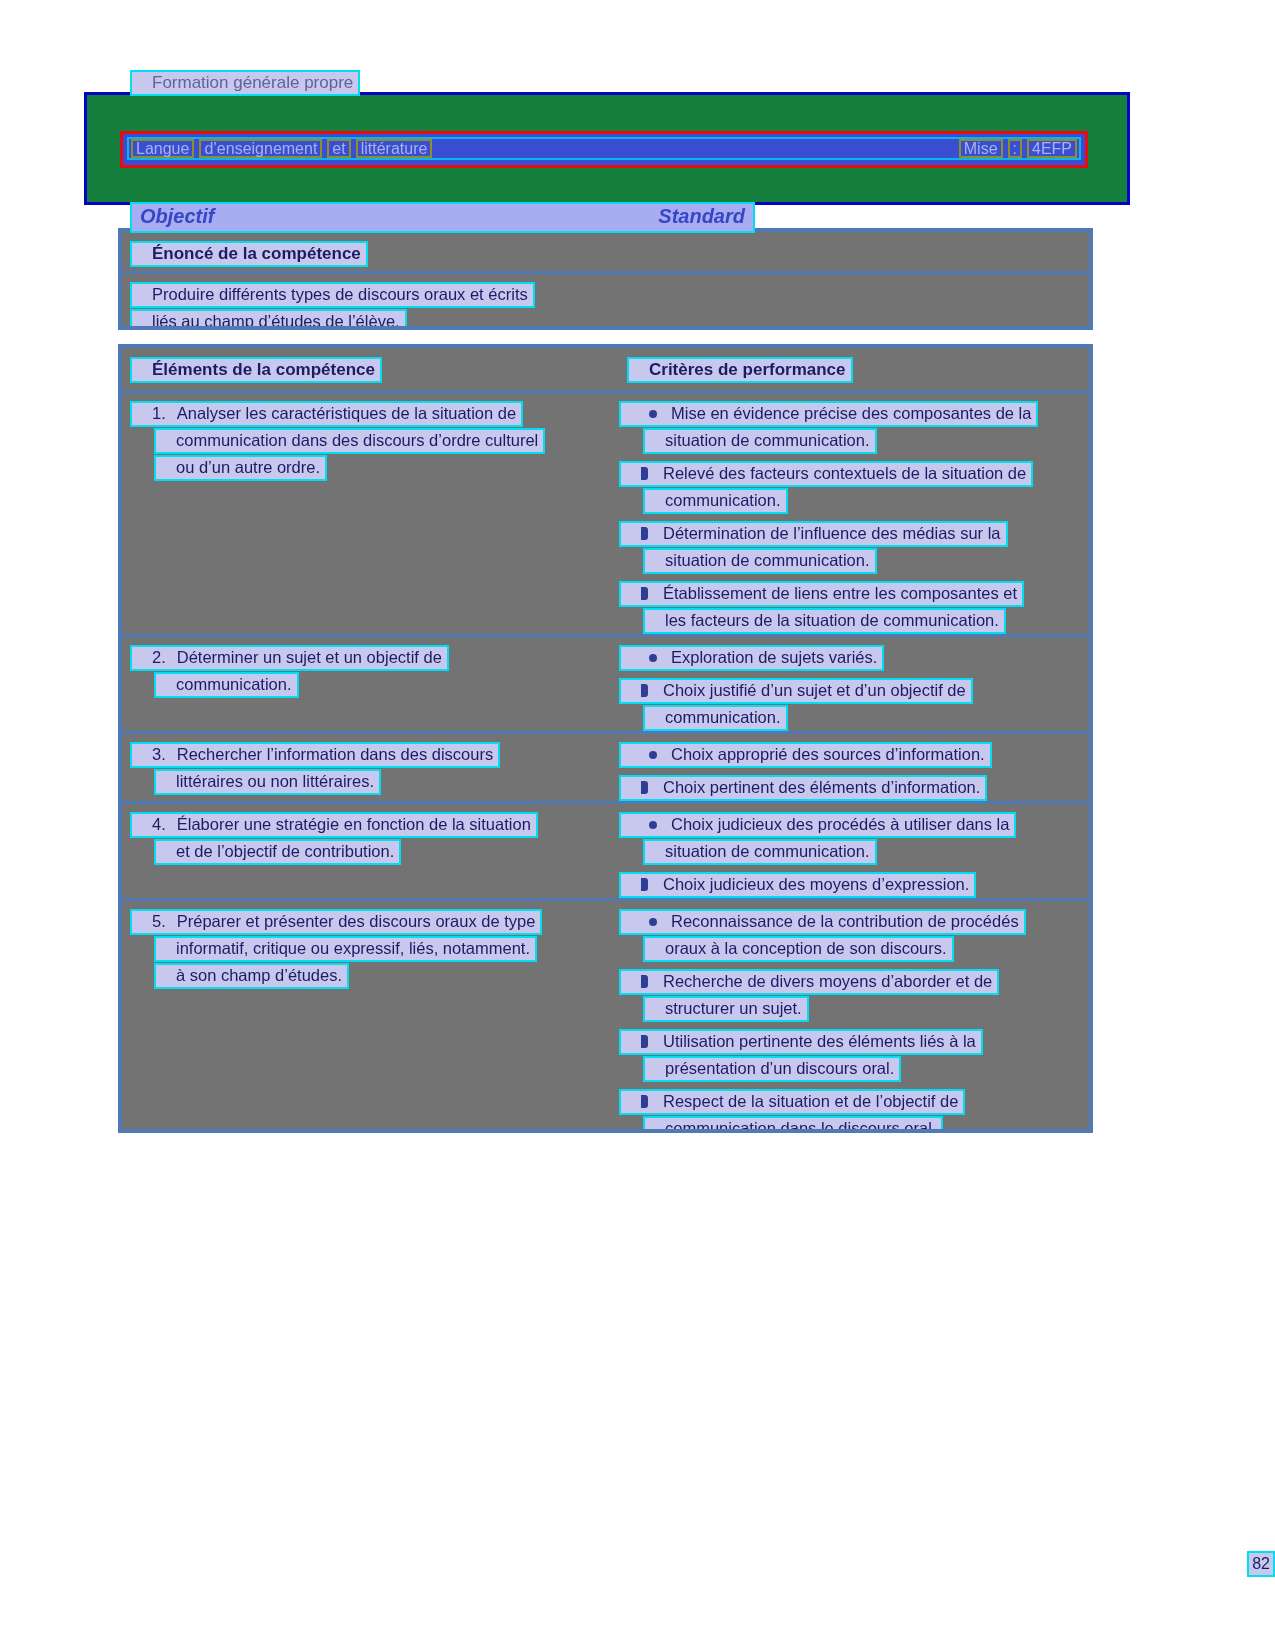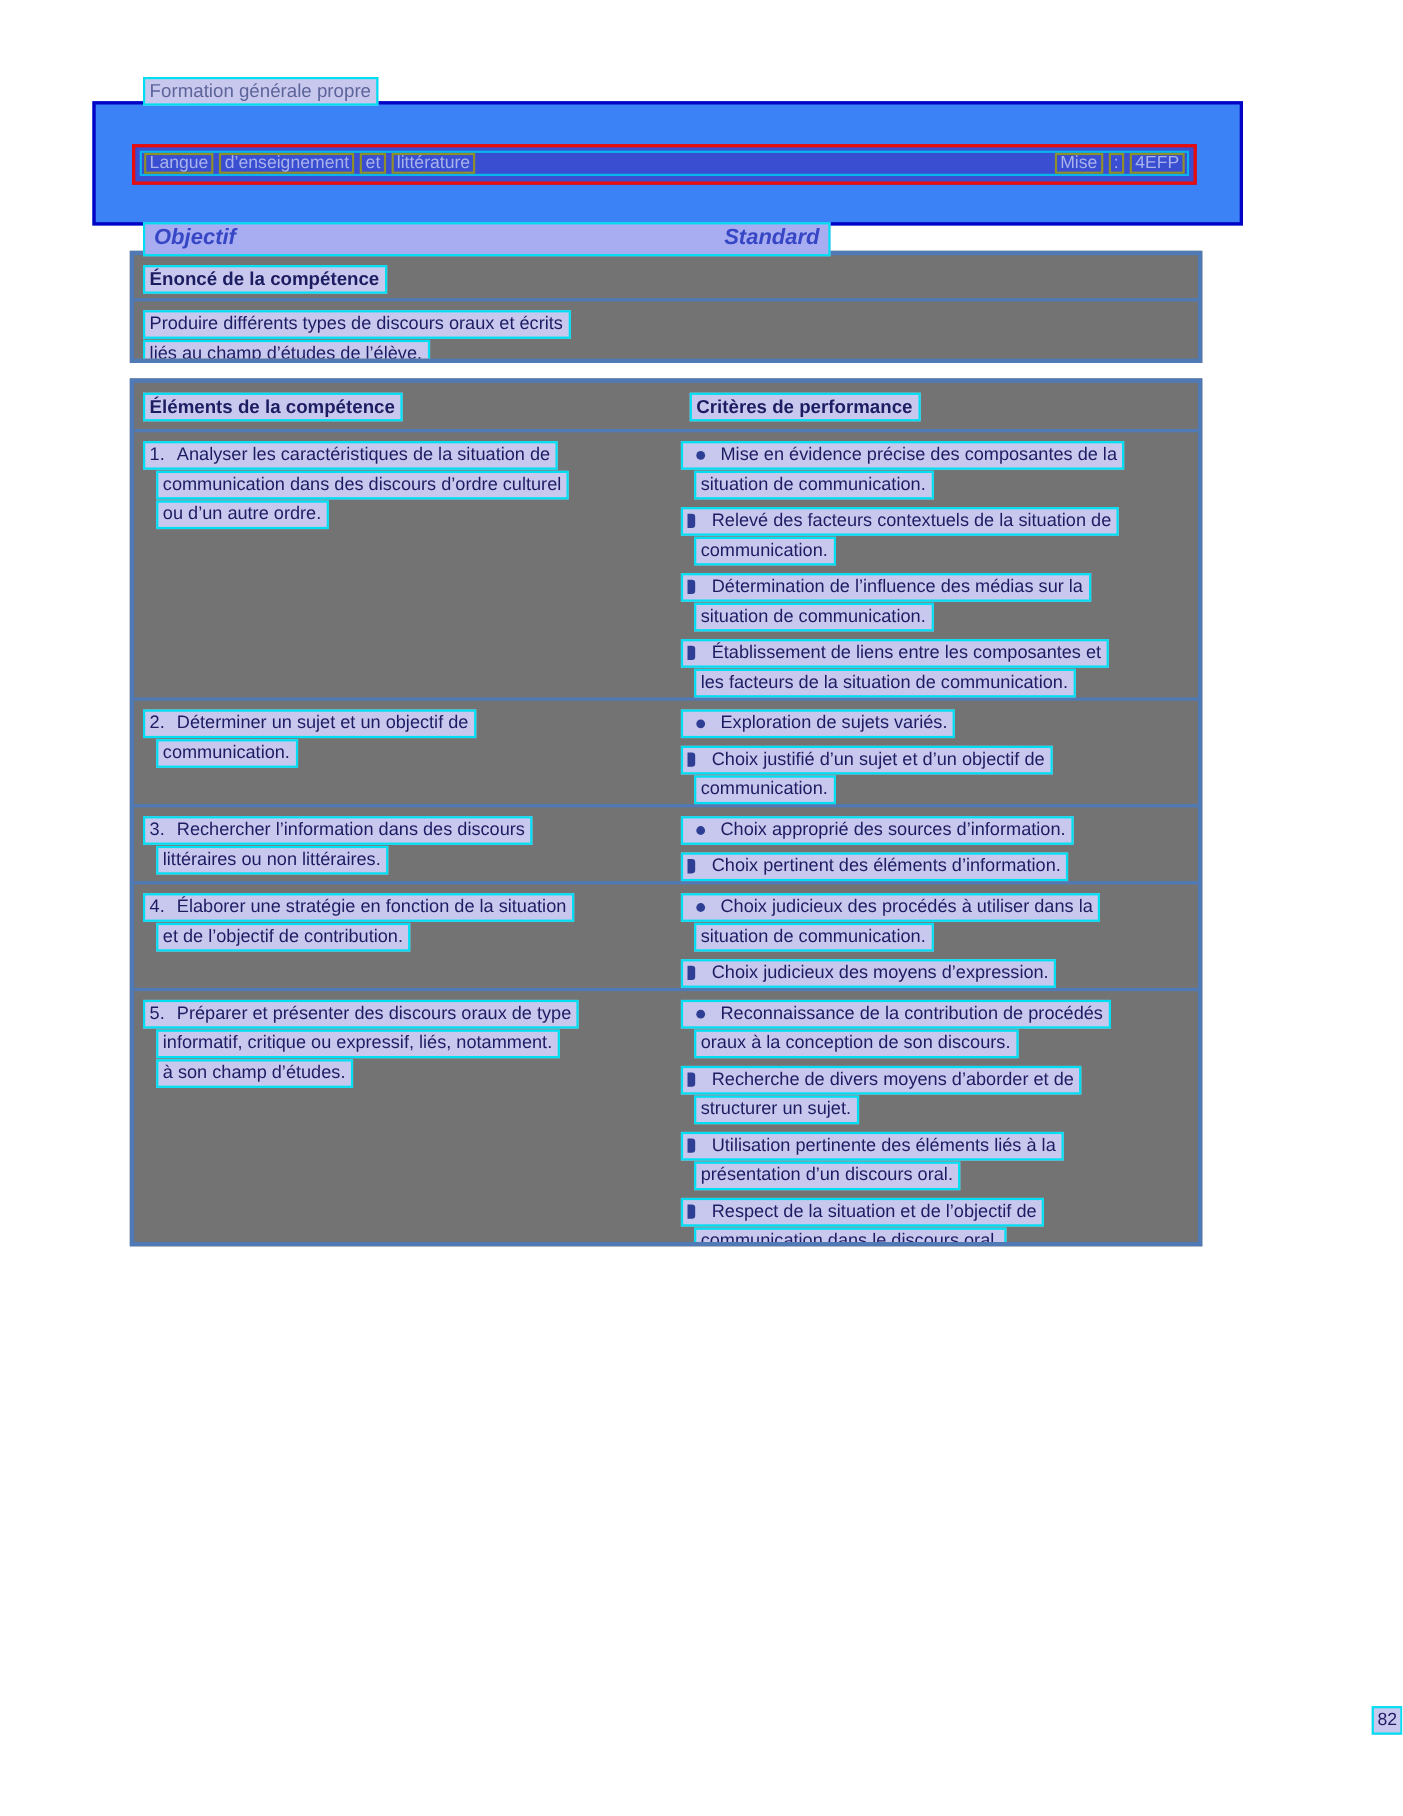--- a/index.html
+++ b/index.html
@@ -3,40 +3,40 @@
 <meta charset="utf-8">
 <style>
   html,body { margin:0; padding:0; background:#ffffff; }
   .page {
     position:relative; width:1275px; height:1651px; overflow:hidden;
     font-family:"Liberation Sans", sans-serif; color:#1c1c62; background:#ffffff;
   }
   
   .hl {
     background:#c8c8ee; border:2px solid #00dff2; color:#1c1c62;
-    font-size:16.5px; line-height:21px; padding:0 5px 1px 4px;
+    font-size:16.5px; line-height:21px; padding:0 5px 1px 20px;
     display:table; width:-moz-fit-content; width:fit-content;
   }
   .hl.flex { display:flex; align-items:flex-start; }
   .bold { font-weight:bold; font-size:17px; }
-  .cont { margin-left:12px; margin-top:1px; }
+  .cont { margin-left:24px; margin-top:1px; }
   .num { margin-right:11px; }
   .marker-dot { flex:0 0 auto; width:8px; height:8px; border-radius:50%;
                 background:#2e3e94; margin:7px 14px 0 8px; }
   .marker-pill { flex:0 0 auto; width:7px; height:13px; border-radius:0 3px 3px 0;
                  background:#2e3e94; margin:4px 15px 0 0; }
 
   
   .breadcrumb-wrap { position:absolute; left:130px; top:70px; z-index:3; }
   .breadcrumb-wrap .hl { color:#5c6499; font-size:17px; }
 
   
   .panel {
     position:absolute; left:84px; top:92px; width:1046px; height:113px;
-    background:#3b82f6; border:3px solid #0203c4; box-sizing:border-box; z-index:1;
+    background:#15803d; border:3px solid #0203c4; box-sizing:border-box; z-index:1;
   }
   .banner {
     margin:36px 0 0 33px; width:968px; height:37px; box-sizing:border-box;
     background:#3a4ed2; border:3px solid #e80c0c;
   }
   .banner-line {
     margin:3px 4px; height:23px; box-sizing:border-box;
     border:2px solid #09b5ef; display:flex; justify-content:space-between;
     align-items:center; padding:0 2px;
   }

